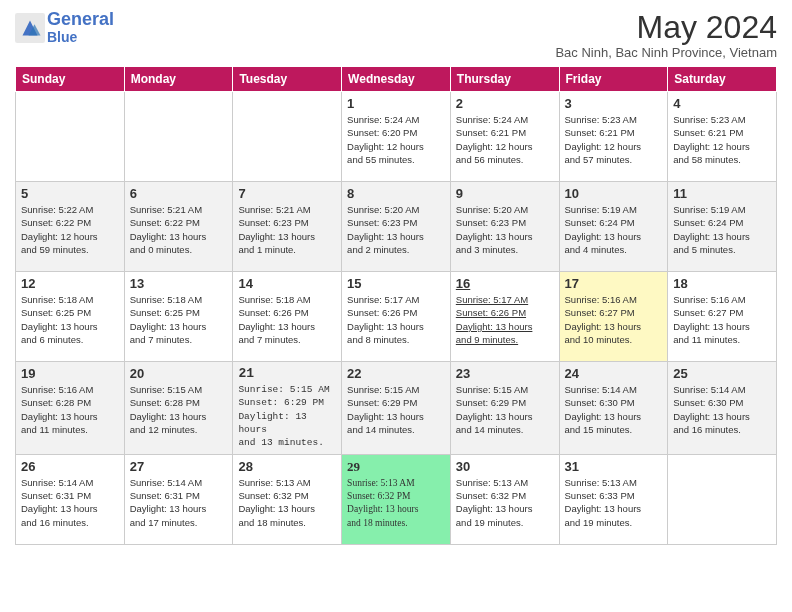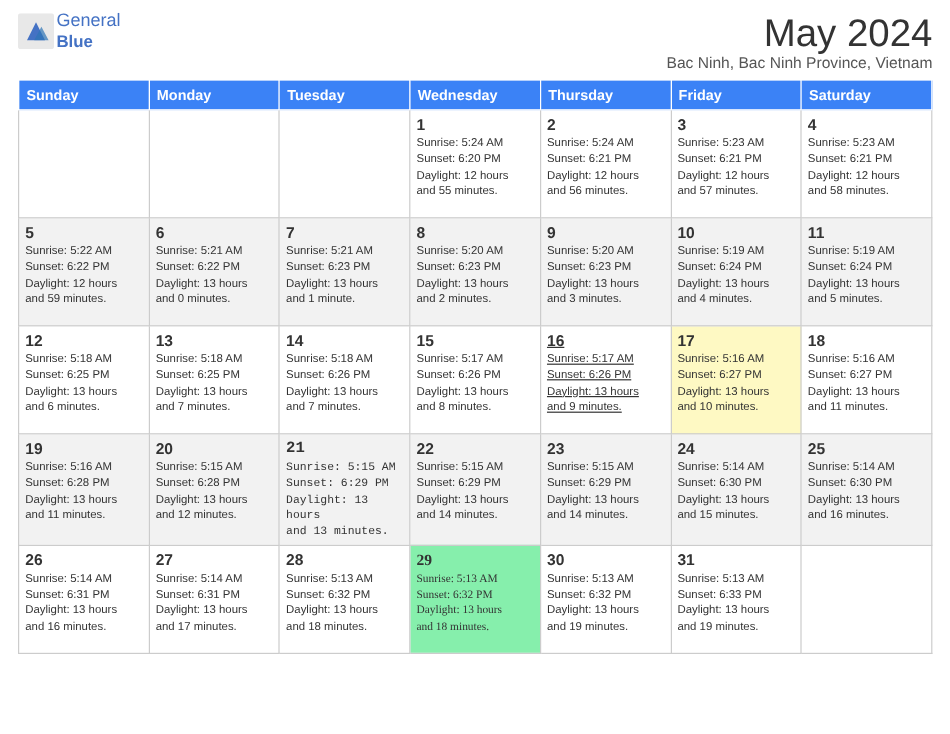--- a/index.html
+++ b/index.html
@@ -67,21 +67,21 @@
       height: 90px;
       background: #fff;
     }
     .calendar tr:nth-child(even) td {
       background: #f2f2f2;
     }
     .calendar tr:nth-child(odd) td {
       background: #fff;
     }
     
-    .calendar thead tr th { background: #3b82f6; }
+    .calendar thead tr th { background: #be185d; }
     .day-number {
       font-size: 13px;
       font-weight: bold;
       color: #333;
       display: block;
       margin-bottom: 2px;
     }
     .day-info {
       font-size: 9.5px;
       color: #333;
@@ -96,21 +96,21 @@
 
 <div class="page">
   <div class="header">
     <div class="logo-area">
       <svg class="logo-icon" viewBox="0 0 40 40">
         <rect x="0" y="0" width="40" height="40" fill="#e8e8e8" rx="3"></rect>
         <polygon points="10,30 20,10 30,30" fill="#4472c4"></polygon>
         <polygon points="18,30 26,15 34,30" fill="#2e75b6" opacity="0.7"></polygon>
       </svg>
       <div>
-        <div style="font-size:15px;font-weight:normal;color:#4472c4;line-height:1.1;">General</div>
+        <div style="font-size:18px;font-weight:bold;color:#4472c4;line-height:1.1;">General</div>
         <div style="font-size:14px;font-weight:bold;color:#4472c4;line-height:1.1;">Blue</div>
       </div>
     </div>
     <div class="title-area">
       <div class="main-title">May 2024</div>
       <div class="subtitle">Bac Ninh, Bac Ninh Province, Vietnam</div>
     </div>
   </div>
 
   <table class="calendar">

